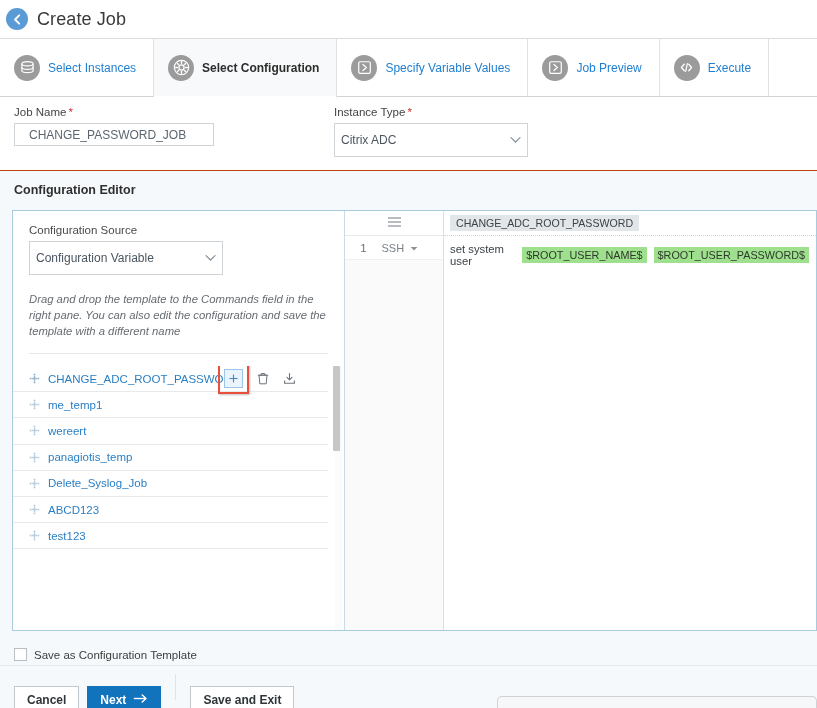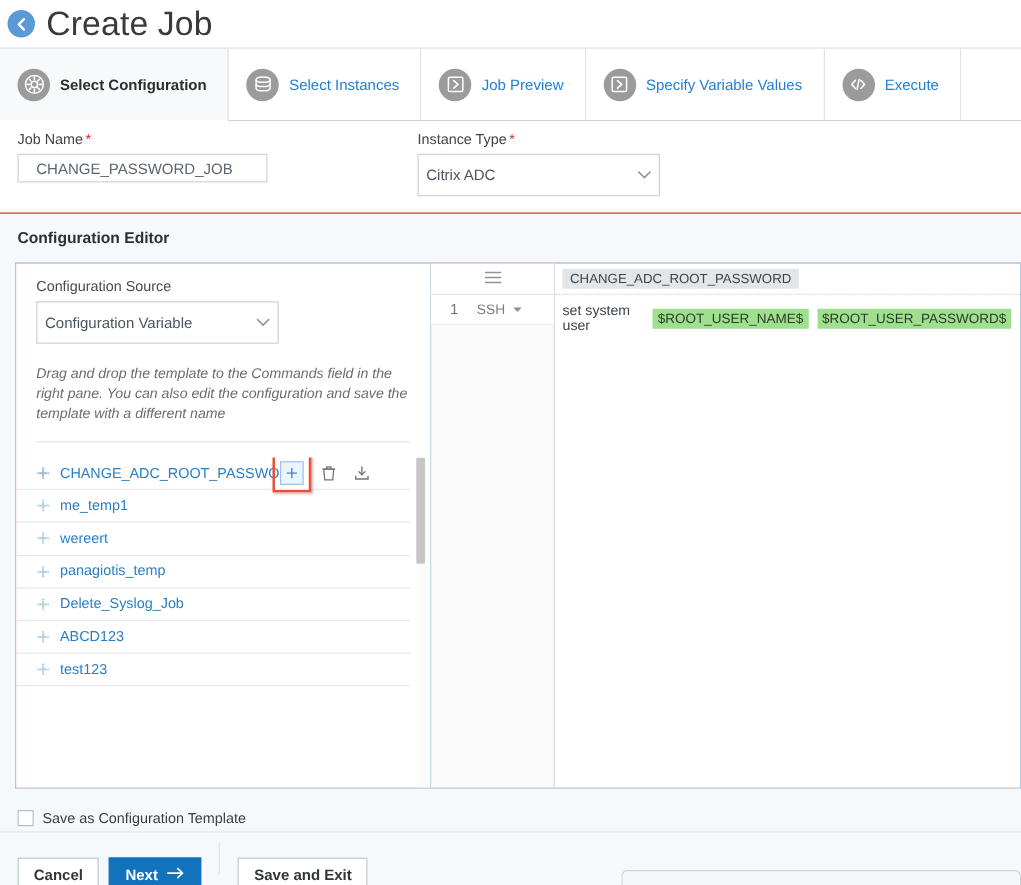--- a/index.html
+++ b/index.html
@@ -26,21 +26,21 @@
   .back-circle {
     width: 22px; height: 22px; border-radius: 50%;
     background: #5b9bd5;
     display: flex; align-items: center; justify-content: center;
     flex: 0 0 auto;
     margin-right: 9px;
     cursor: pointer;
   }
   .back-circle svg { display:block; }
   .page-title {
-    font-size: 27px;
+    font-size: 18px;
     font-weight: 400;
     color: #3a3a3a;
     letter-spacing: .1px;
   }
 
   
   .tabs {
     display: flex;
     height: 59px;
     border-top: 1px solid #dcdcdc;
@@ -130,21 +130,21 @@
     font-size: 12.5px;
     font-weight: bold;
     color: #2f2f2f;
     padding: 0 0 13px 14px;
   }
   .editor-frame {
     margin: 0 0 0 12px;
     width: 805px;
     height: 421px;
     border: 1px solid #a8cbe0;
-    background: #fca5a5;
+    background: #0c4a6e;
     display: flex;
   }
 
   
   .left-pane {
     width: 344px;
     border-right: 1px solid #c9dbe7;
     display: flex; flex-direction: column;
     background:#fff;
   }
@@ -340,20 +340,33 @@
       <span>
         <svg width="13" height="13" viewBox="0 0 13 13">
           <path d="M8.2 2.3 L4 6.5 L8.2 10.7" fill="none" stroke="#ffffff" stroke-width="1.8" stroke-linecap="round" stroke-linejoin="round"></path>
         </svg>
       </span>
     </div>
     <div class="page-title">Create Job</div>
   </div>
 
   <div class="tabs">
+
+    <div class="tab">
+      <span class="tab-icon">
+        <svg width="17" height="17" viewBox="0 0 20 20">
+          <ellipse cx="10" cy="5.6" rx="6.6" ry="2.5" fill="none" stroke="#fff" stroke-width="1.4"></ellipse>
+          <path d="M3.4 9.6 a6.6 2.5 0 0 0 13.2 0" fill="none" stroke="#fff" stroke-width="1.4"></path>
+          <path d="M3.4 13.6 a6.6 2.5 0 0 0 13.2 0" fill="none" stroke="#fff" stroke-width="1.4"></path>
+          <line x1="3.4" y1="5.6" x2="3.4" y2="13.8" stroke="#fff" stroke-width="1.4"></line>
+          <line x1="16.6" y1="5.6" x2="16.6" y2="13.8" stroke="#fff" stroke-width="1.4"></line>
+        </svg>
+      </span>
+      <span class="tab-label">Select Instances</span>
+    </div>
 
     <div class="tab active">
       <span class="tab-icon">
         <svg width="17" height="17" viewBox="0 0 20 20">
           <circle cx="10" cy="10" r="8.4" fill="none" stroke="#ffffff" stroke-width="1.4"></circle>
           <circle cx="10" cy="10" r="3" fill="none" stroke="#ffffff" stroke-width="1.5"></circle>
           <g stroke="#ffffff" stroke-width="1.5" stroke-linecap="round">
             <line x1="10" y1="3.2" x2="10" y2="5.3"></line>
             <line x1="10" y1="14.7" x2="10" y2="16.8"></line>
             <line x1="3.2" y1="10" x2="5.3" y2="10"></line>
@@ -364,48 +377,35 @@
             <line x1="6.7" y1="13.3" x2="5.3" y2="14.7"></line>
           </g>
         </svg>
       </span>
       <span class="tab-label">Select Configuration</span>
     </div>
 
     <div class="tab">
       <span class="tab-icon">
         <svg width="17" height="17" viewBox="0 0 20 20">
-          <ellipse cx="10" cy="5.6" rx="6.6" ry="2.5" fill="none" stroke="#fff" stroke-width="1.4"></ellipse>
-          <path d="M3.4 9.6 a6.6 2.5 0 0 0 13.2 0" fill="none" stroke="#fff" stroke-width="1.4"></path>
-          <path d="M3.4 13.6 a6.6 2.5 0 0 0 13.2 0" fill="none" stroke="#fff" stroke-width="1.4"></path>
-          <line x1="3.4" y1="5.6" x2="3.4" y2="13.8" stroke="#fff" stroke-width="1.4"></line>
-          <line x1="16.6" y1="5.6" x2="16.6" y2="13.8" stroke="#fff" stroke-width="1.4"></line>
+          <rect x="3.2" y="3.2" width="13.6" height="13.6" rx="1.6" fill="none" stroke="#fff" stroke-width="1.4"></rect>
+          <path d="M8.2 6.4 L12.2 10 L8.2 13.6" fill="none" stroke="#fff" stroke-width="1.5" stroke-linecap="round" stroke-linejoin="round"></path>
         </svg>
       </span>
-      <span class="tab-label">Select Instances</span>
+      <span class="tab-label">Specify Variable Values</span>
     </div>
 
     <div class="tab">
       <span class="tab-icon">
         <svg width="17" height="17" viewBox="0 0 20 20">
           <rect x="3.2" y="3.2" width="13.6" height="13.6" rx="1.6" fill="none" stroke="#fff" stroke-width="1.4"></rect>
           <path d="M8.2 6.4 L12.2 10 L8.2 13.6" fill="none" stroke="#fff" stroke-width="1.5" stroke-linecap="round" stroke-linejoin="round"></path>
         </svg>
       </span>
       <span class="tab-label">Job Preview</span>
-    </div>
-
-    <div class="tab">
-      <span class="tab-icon">
-        <svg width="17" height="17" viewBox="0 0 20 20">
-          <rect x="3.2" y="3.2" width="13.6" height="13.6" rx="1.6" fill="none" stroke="#fff" stroke-width="1.4"></rect>
-          <path d="M8.2 6.4 L12.2 10 L8.2 13.6" fill="none" stroke="#fff" stroke-width="1.5" stroke-linecap="round" stroke-linejoin="round"></path>
-        </svg>
-      </span>
-      <span class="tab-label">Specify Variable Values</span>
     </div>
 
     <div class="tab">
       <span class="tab-icon">
         <svg width="17" height="17" viewBox="0 0 20 20">
           <path d="M7.4 6.2 L4 10 L7.4 13.8" fill="none" stroke="#fff" stroke-width="1.5" stroke-linecap="round" stroke-linejoin="round"></path>
           <path d="M12.6 6.2 L16 10 L12.6 13.8" fill="none" stroke="#fff" stroke-width="1.5" stroke-linecap="round" stroke-linejoin="round"></path>
           <line x1="11" y1="5.4" x2="9" y2="14.6" stroke="#fff" stroke-width="1.4" stroke-linecap="round"></line>
         </svg>
       </span>

